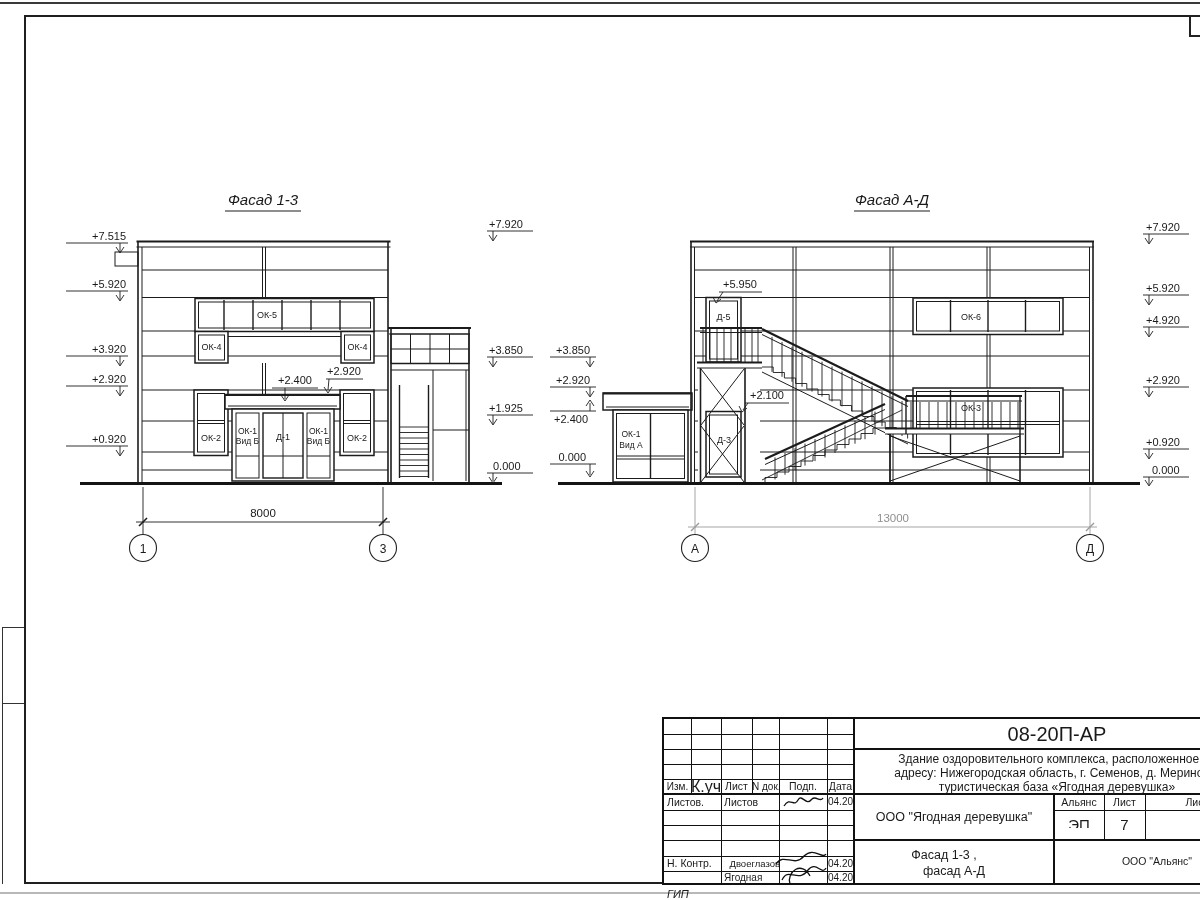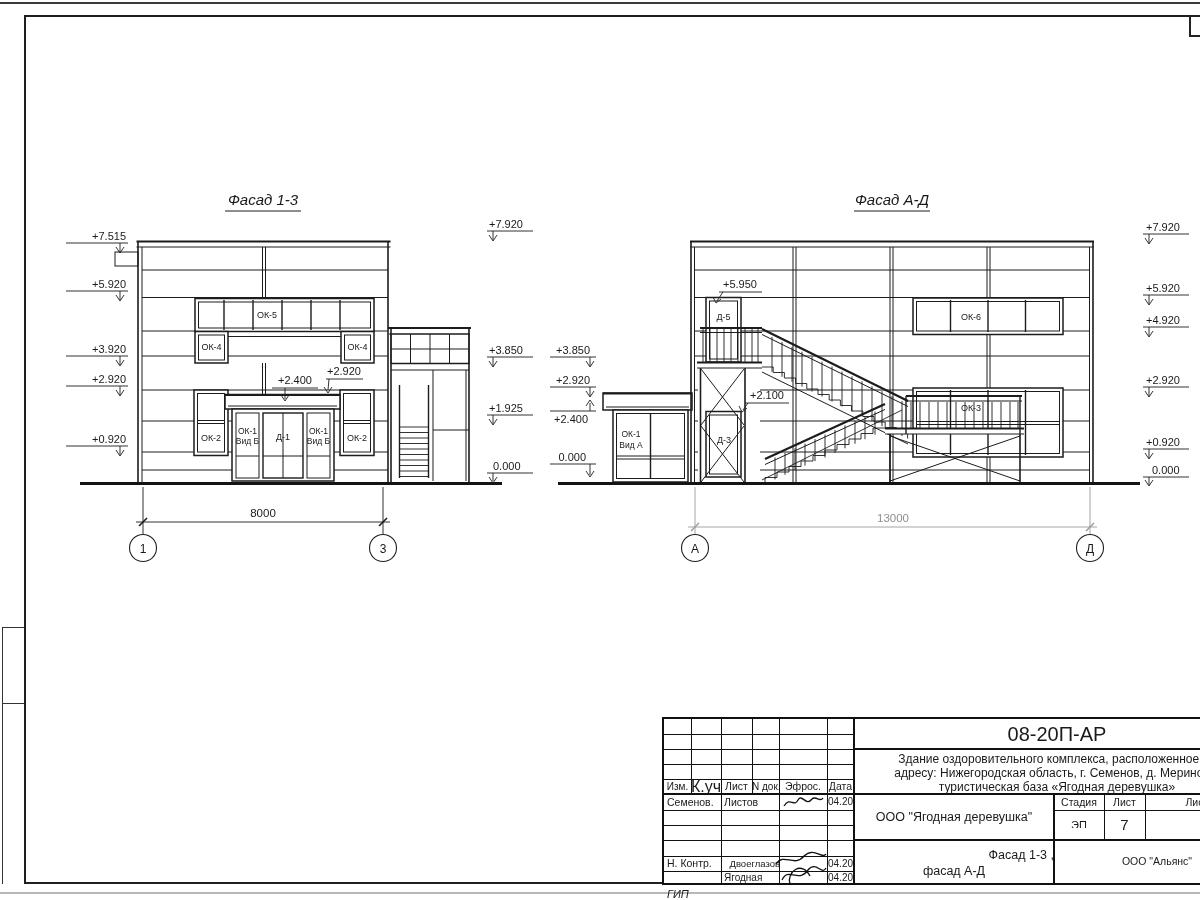--- a/index.html
+++ b/index.html
@@ -503,44 +503,44 @@
   <div class="hl" style="left:0;top:106px;width:190px;height:1px;"></div>
   <div class="hl" style="left:0;top:121px;width:190px;height:1px;"></div>
   <div class="hl" style="left:190px;top:120px;width:406px;height:2px;"></div>
   <div class="hl" style="left:0;top:137px;width:190px;height:1px;"></div>
   <div class="hl" style="left:0;top:152px;width:190px;height:1px;"></div>
 
   <div class="txt c" style="left:0;top:60px;width:27px;height:15px;font-size:10px;line-height:15px;">Изм.</div>
   <div class="txt c" style="left:27px;top:60px;width:30px;height:15px;font-size:16px;line-height:15px;">К.уч.</div>
   <div class="txt c" style="left:57px;top:60px;width:31px;height:15px;font-size:10.5px;line-height:15px;">Лист</div>
   <div class="txt c" style="left:88px;top:60px;width:27px;height:15px;font-size:10px;line-height:15px;">N док.</div>
-  <div class="txt c" style="left:115px;top:60px;width:48px;height:15px;font-size:10.5px;line-height:15px;">Эфрос.</div>
+  <div class="txt c" style="left:115px;top:60px;width:48px;height:15px;font-size:10.5px;line-height:15px;">Подп.</div>
   <div class="txt c" style="left:163px;top:60px;width:27px;height:15px;font-size:10.5px;line-height:15px;">Дата</div>
 
-  <div class="txt" style="left:3px;top:75px;width:54px;height:16px;font-size:10.5px;line-height:16px;">Семенов.</div>
+  <div class="txt" style="left:3px;top:75px;width:54px;height:16px;font-size:10.5px;line-height:16px;">Листов.</div>
   <div class="txt" style="left:60px;top:75px;width:55px;height:16px;font-size:10.5px;line-height:16px;">Листов</div>
   <div class="txt c" style="left:163px;top:75px;width:27px;height:16px;font-size:10px;line-height:16px;">04.20</div>
   <div class="txt" style="left:3px;top:137px;width:54px;height:15px;font-size:10.5px;line-height:15px;">Н. Контр.</div>
   <div class="txt" style="left:60px;top:137px;width:56px;height:15px;font-size:9.5px;line-height:15px;text-align:right;">Двоеглазов</div>
   <div class="txt c" style="left:163px;top:137px;width:27px;height:15px;font-size:10px;line-height:15px;">04.20</div>
   <div class="txt" style="left:3px;top:168px;width:54px;height:14px;font-size:11px;line-height:14px;font-style:italic;">ГИП</div>
   <div class="txt" style="left:60px;top:152px;width:55px;height:14px;font-size:10px;line-height:14px;">Ягодная</div>
   <div class="txt c" style="left:163px;top:152px;width:27px;height:14px;font-size:10px;line-height:14px;">04.20</div>
 
   <div class="txt c" style="left:190px;top:0;width:406px;height:30px;font-size:20px;line-height:30px;">08-20П-АР</div>
   <div class="txt c" style="left:190px;top:33px;width:406px;height:14px;font-size:12px;line-height:14px;">Здание оздоровительного комплекса, расположенное по</div>
   <div class="txt c" style="left:190px;top:47px;width:406px;height:14px;font-size:12px;line-height:14px;">адресу: Нижегородская область, г. Семенов, д. Мериново,</div>
   <div class="txt c" style="left:190px;top:61px;width:406px;height:14px;font-size:12px;line-height:14px;">туристическая база «Ягодная деревушка»</div>
   <div class="txt c" style="left:190px;top:75px;width:200px;height:46px;font-size:12.5px;line-height:46px;">ООО "Ягодная деревушка"</div>
-  <div class="txt c" style="left:390px;top:75px;width:50px;height:16px;font-size:10.5px;line-height:16px;">Стадия</div>
+  <div class="txt c" style="left:390px;top:75px;width:50px;height:16px;font-size:10.5px;line-height:16px;">Альянс</div>
   <div class="txt c" style="left:440px;top:75px;width:41px;height:16px;font-size:10.5px;line-height:16px;">Лист</div>
   <div class="txt c" style="left:481px;top:75px;width:115px;height:16px;font-size:10.5px;line-height:16px;">Листов</div>
-  <div class="txt c" style="left:390px;top:91px;width:50px;height:18px;font-size:11px;line-height:30px;">ЭП</div>
+  <div class="txt c" style="left:390px;top:91px;width:50px;height:18px;font-size:15px;line-height:30px;">ЭП</div>
   <div class="txt c" style="left:440px;top:91px;width:41px;height:30px;font-size:15px;line-height:30px;">7</div>
-  <div class="txt c" style="left:190px;top:128px;width:200px;height:16px;font-size:12.5px;line-height:16px;text-align:right;">Фасад 1-3 ,</div>
+  <div class="txt c" style="left:180px;top:128px;width:200px;height:16px;font-size:12.5px;line-height:16px;">Фасад 1-3 ,</div>
   <div class="txt c" style="left:190px;top:144px;width:200px;height:16px;font-size:12.5px;line-height:16px;">фасад А-Д</div>
   <div class="txt c" style="left:390px;top:121px;width:206px;height:43px;font-size:10.5px;line-height:43px;">ООО "Альянс"</div>
 
   <svg style="position:absolute;left:116px;top:74px;" width="46" height="18">
     <path d="M4 13 C10 3,14 15,18 7 C22 0,26 14,32 6 C36 2,40 10,43 5" stroke="#111" stroke-width="1.3" fill="none"></path>
   </svg>
   <svg style="position:absolute;left:104px;top:127px;" width="62" height="40">
     <path d="M8 18 C16 6,26 22,36 10 C46 0,54 14,58 8 M14 34 C20 20,30 38,40 24 C48 14,54 30,58 22 M22 38 C18 26,34 14,42 30" stroke="#111" stroke-width="1.3" fill="none"></path>
   </svg>
 </div>

